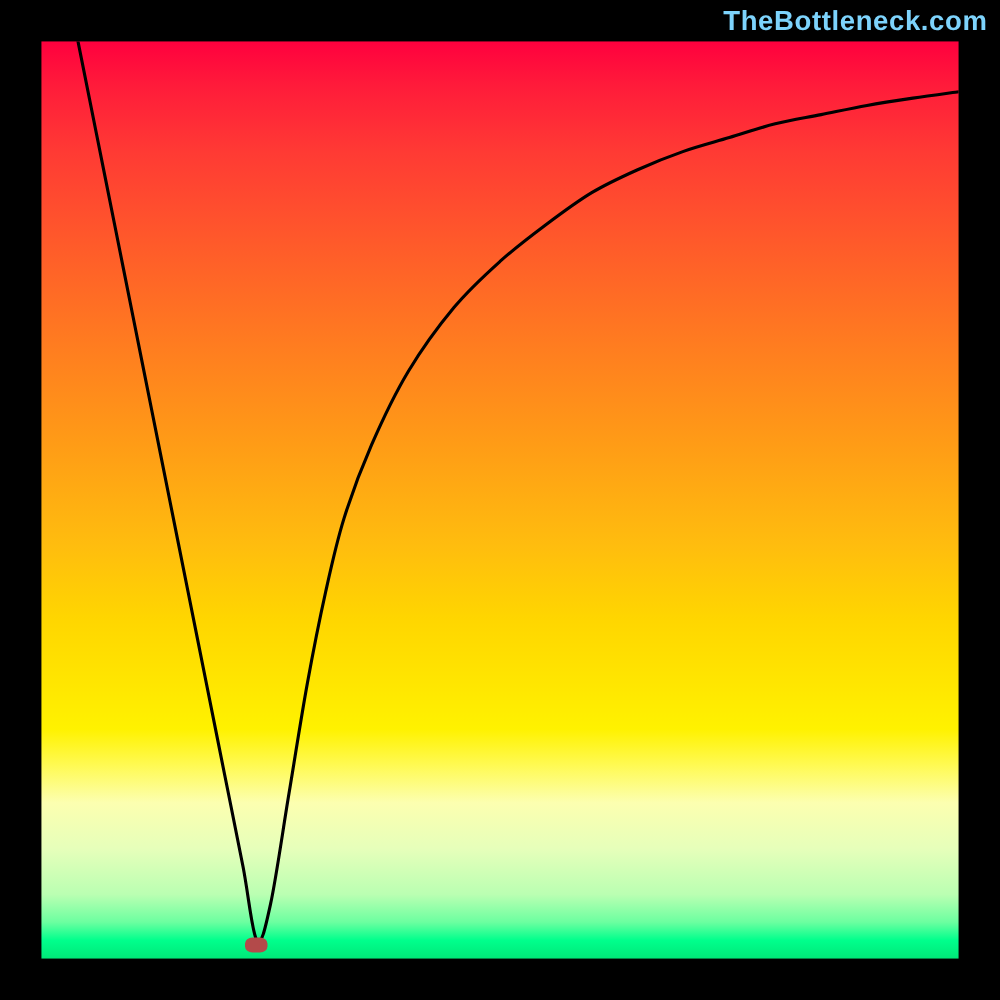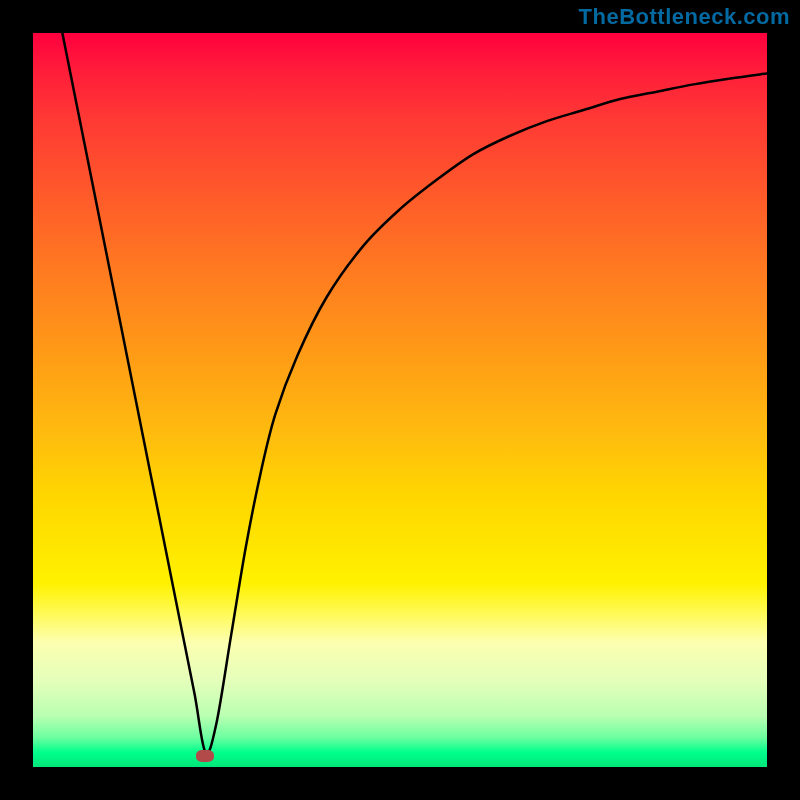--- a/index.html
+++ b/index.html
@@ -14,21 +14,21 @@
   .frame {
     position: relative;
     width: 800px;
     height: 800px;
     background: #000;
   }
   .watermark {
     position: absolute;
     top: 4px;
     right: 10px;
-    color: #0369a1;
+    color: #7dd3fc;
     font-size: 22px;
     font-weight: 600;
     letter-spacing: 0.5px;
     z-index: 5;
   }
   .plot-area {
     position: absolute;
     left: 33px;
     top: 33px;
     width: 734px;

